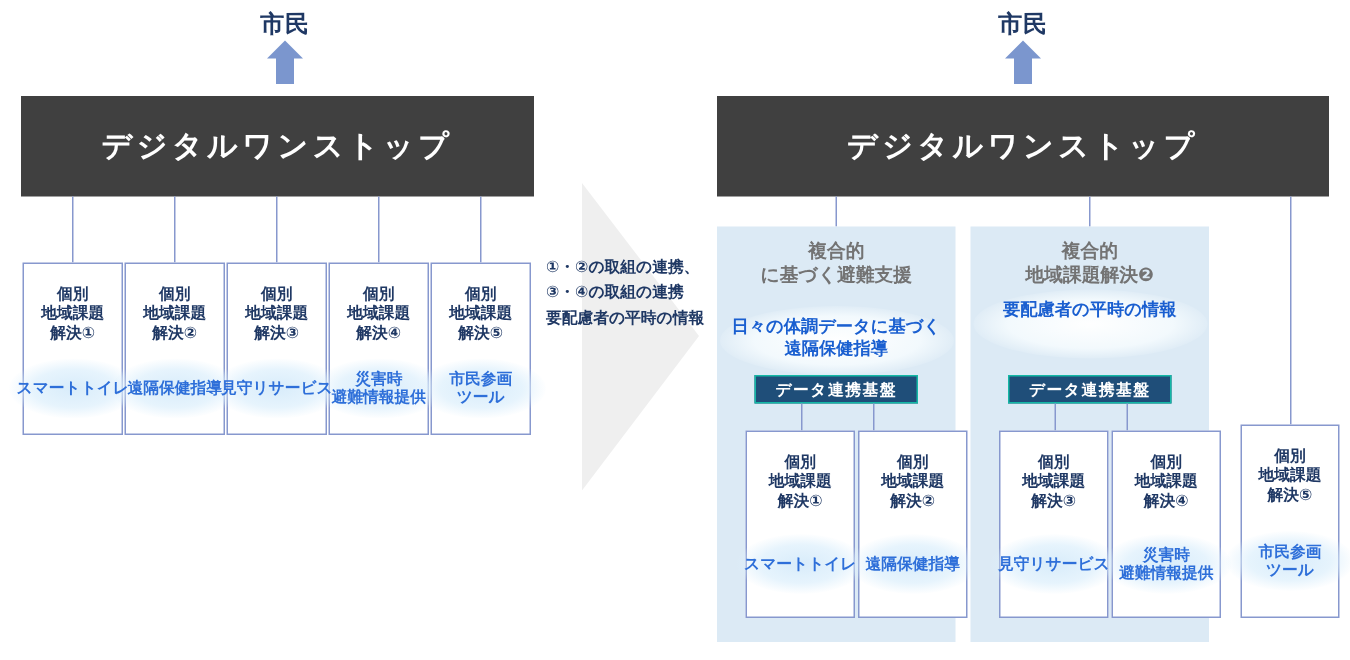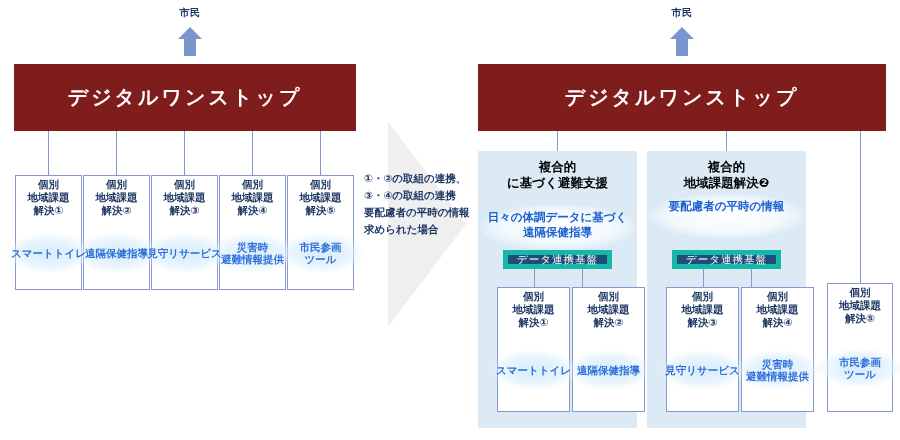--- a/index.html
+++ b/index.html
@@ -8,40 +8,40 @@
     font-family:"DejaVu Sans","Liberation Sans",sans-serif;
     -webkit-font-smoothing:antialiased;
   }
   .stage{position:absolute;left:0;top:0;width:900px;height:440px;}
 
   
   .abs{position:absolute;box-sizing:border-box;}
 
   
   .citizen-label{
-    font-size:10px;font-weight:bold;color:#1F3864;letter-spacing:.5px;
+    font-size:16px;font-weight:bold;color:#1F3864;letter-spacing:.5px;
     text-align:center;white-space:nowrap;
   }
   .up-arrow{width:26px;height:30px;}
   .up-arrow svg{display:block;}
 
   
   .onestop-bar{
-    background:#7f1d1d;color:#ffffff;display:flex;align-items:center;justify-content:center;
+    background:#404040;color:#ffffff;display:flex;align-items:center;justify-content:center;
     font-size:20px;font-weight:bold;letter-spacing:3px;white-space:nowrap;
   }
 
   
   .vline{background:#8798CE;width:1px;}
 
   
   .leaf-box{
     background:#ffffff;border:1px solid #8798CE;
     display:flex;flex-direction:column;align-items:center;
-    padding-top:2px;
+    padding-top:14px;
   }
   .leaf-title{
     font-size:10.5px;line-height:13px;color:#1F3864;font-weight:bold;
     text-align:center;white-space:nowrap;
   }
   .leaf-sub-wrap{
     flex:1;display:flex;align-items:center;justify-content:center;width:100%;
     position:relative;
   }
   .glow{
@@ -58,36 +58,36 @@
 
   
   .chevron{opacity:1;}
   .mid-caption{
     font-size:10.5px;line-height:17px;color:#1F3864;font-weight:bold;white-space:nowrap;
   }
 
   
   .group-panel{background:#DCEAF5;}
   .group-title{
-    font-size:12.5px;line-height:15.5px;color:#000000;font-weight:bold;text-align:center;white-space:nowrap;
+    font-size:12.5px;line-height:15.5px;color:#737373;font-weight:bold;text-align:center;white-space:nowrap;
   }
   .group-desc-wrap{position:relative;width:100%;text-align:center;}
   .group-glow{
     position:absolute;left:50%;top:50%;transform:translate(-50%,-50%);
     width:156px;height:46px;border-radius:50%;
     background:radial-gradient(ellipse at center, rgba(255,255,255,.98) 0%, rgba(248,253,255,.8) 50%, rgba(220,234,245,0) 75%);
     pointer-events:none;
   }
   .group-desc{
     position:relative;z-index:2;
     font-size:11.5px;line-height:15px;color:#1A5FD0;font-weight:bold;white-space:nowrap;
   }
   .data-bar{
-    background:#1F4E79;border:5px solid #14b8a6;color:#ffffff;
-    font-size:10.5px;font-weight:normal;letter-spacing:1px;
+    background:#1F4E79;border:1px solid #14b8a6;color:#ffffff;
+    font-size:10.5px;font-weight:bold;letter-spacing:1px;
     display:flex;align-items:center;justify-content:center;white-space:nowrap;
   }
 </style>
 </head>
 <body>
 
 <div class="stage">
 
   <div class="abs citizen-label" style="left:155px;top:6px;width:70px;">市民</div>
 
@@ -180,21 +180,20 @@
   <div class="abs chevron" style="left:388px;top:122px;">
     <svg width="80" height="205" viewBox="0 0 80 205" aria-hidden="true">
       <polygon points="0,0 78,102 0,205" fill="#EFEFEF"></polygon>
     </svg>
   </div>
 
   <div class="abs mid-caption" style="left:364px;top:170px;width:130px;">
     <div>①・②の取組の連携、</div>
     <div>③・④の取組の連携</div>
     <div>要配慮者の平時の情報</div>
-    <div>求められた場合</div>
   </div>
 
   <div class="abs citizen-label" style="left:647px;top:6px;width:70px;">市民</div>
 
   <div class="abs up-arrow" style="left:669px;top:26px;">
     <svg width="26" height="30" viewBox="0 0 26 30" aria-hidden="true">
       <polygon points="13,1 25,13 19,13 19,30 7,30 7,13 1,13" fill="#7B96CE"></polygon>
     </svg>
   </div>
 

